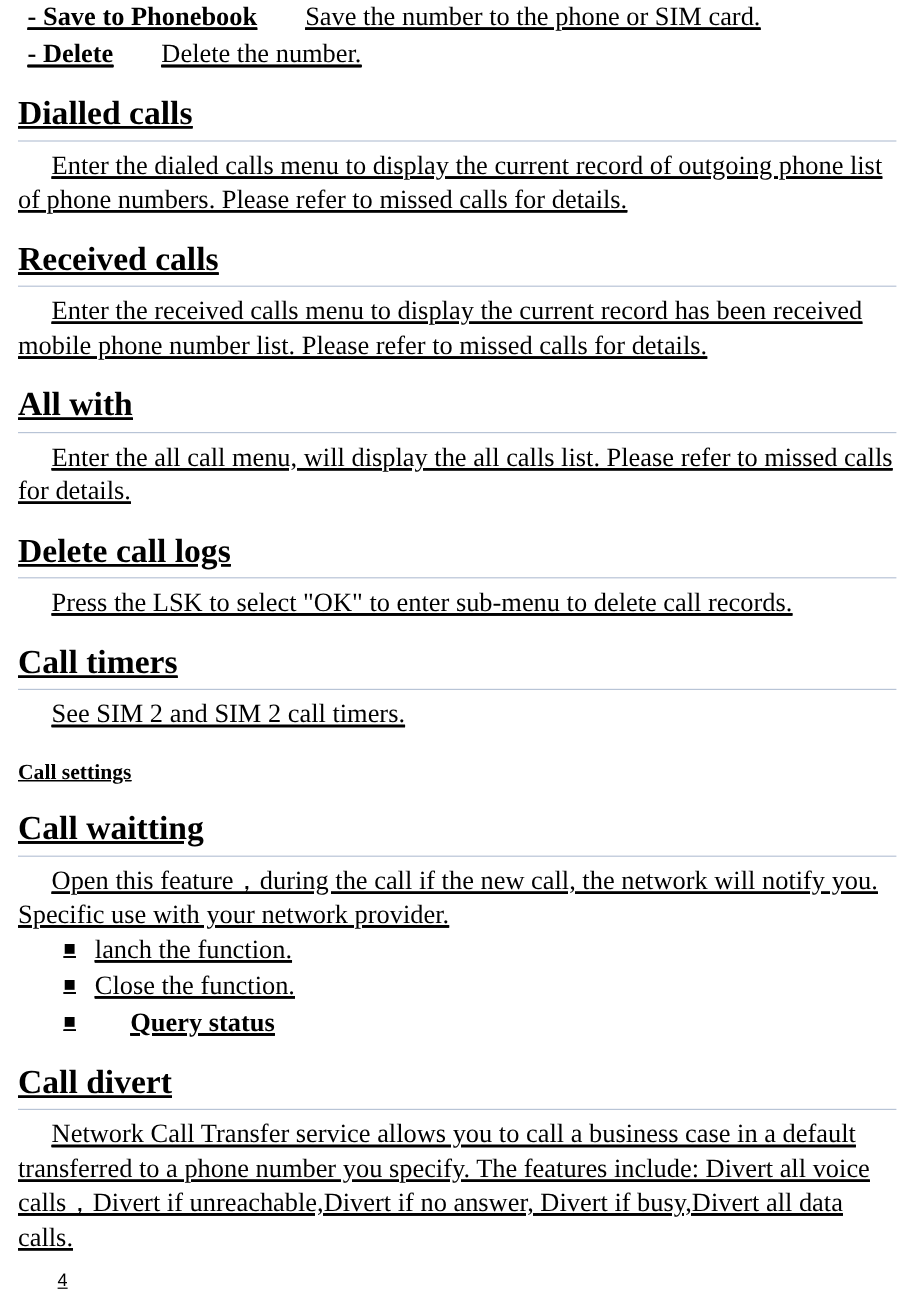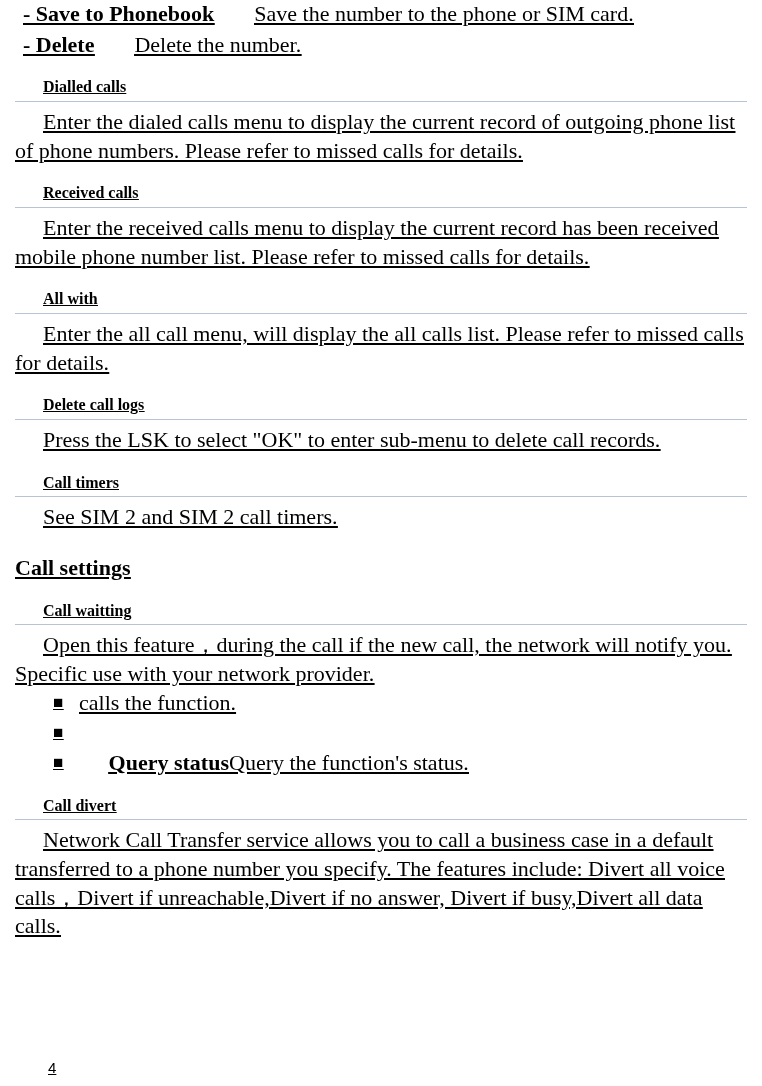--- a/index.html
+++ b/index.html
@@ -1,23 +1,23 @@
 <!DOCTYPE html>
 <html><head>
   <meta charset="utf-8">
   <style>
     * { margin: 0; padding: 0; box-sizing: border-box; text-decoration: underline; }
     body { width: 762px; height: 1086px; font-family: "Times New Roman", Times, serif; font-size: 22px; line-height: 1.3; color: #000; padding: 0 15px; background: #fff; }
     .option-line { margin-left: 8px; margin-bottom: 2px; }
     .option-label { font-weight: bold; }
     .option-gap { display: inline-block; width: 40px; }
-    h3 { font-size: 16px; font-weight: bold; margin-top: 18px; margin-bottom: 2px; margin-left: 28px; }
+    h3 { font-size: 28px; font-weight: bold; margin-top: 18px; margin-bottom: 2px; }
     hr { border: none; border-top: 1px solid #b8c4d6; margin: 3px 0 6px; }
     .para { text-indent: 28px; }
-    h2.section { font-size: 22px; font-weight: bold; margin-top: 22px; margin-bottom: 4px; }
+    h2.section { font-size: 18px; font-weight: bold; margin-top: 22px; margin-bottom: 4px; }
     .bullet-row { display: flex; margin-left: 38px; margin-bottom: 2px; }
     .bullet-mark { width: 26px; flex-shrink: 0; font-size: 17px; line-height: 28px; }
     .bullet-label { font-weight: bold; width: 150px; flex-shrink: 0; }
     .bullet-label-wide { font-weight: bold; width: 150px; flex-shrink: 0; text-align: right; }
     .bullet-text { }
     .pagenum { position: absolute; left: 48px; top: 1058px; font-family: Arial, Helvetica, sans-serif; font-size: 15px; color: #000; }
   </style>
 </head>
 <body>
 
@@ -49,28 +49,28 @@
 <p class="para">See SIM 2 and SIM 2 call timers.</p>
 
 <h2 class="section">Call settings</h2>
 
 <h3>Call waitting</h3>
 <hr>
 <p class="para">Open this feature，during the call if the new call, the network will notify you. Specific use with your network provider.</p>
 
 <div class="bullet-row">
   <span class="bullet-mark">■</span>
-  <span class="bullet-text">calls the function.</span>
+  <span class="bullet-text">lanch the function.</span>
 </div>
 <div class="bullet-row">
   <span class="bullet-mark">■</span>
+  <span class="bullet-text">Close the function.</span>
 </div>
 <div class="bullet-row">
   <span class="bullet-mark">■</span>
   <span class="bullet-label-wide">Query status</span>
-  <span class="bullet-text">Query the function's status.</span>
 </div>
 
 <h3>Call divert</h3>
 <hr>
 <p class="para">Network Call Transfer service allows you to call a business case in a default transferred to a phone number you specify. The features include: Divert all voice calls，Divert if unreachable,Divert if no answer, Divert if busy,Divert all data calls.</p>
 
 <div class="pagenum">4</div>
 
 </body></html>

